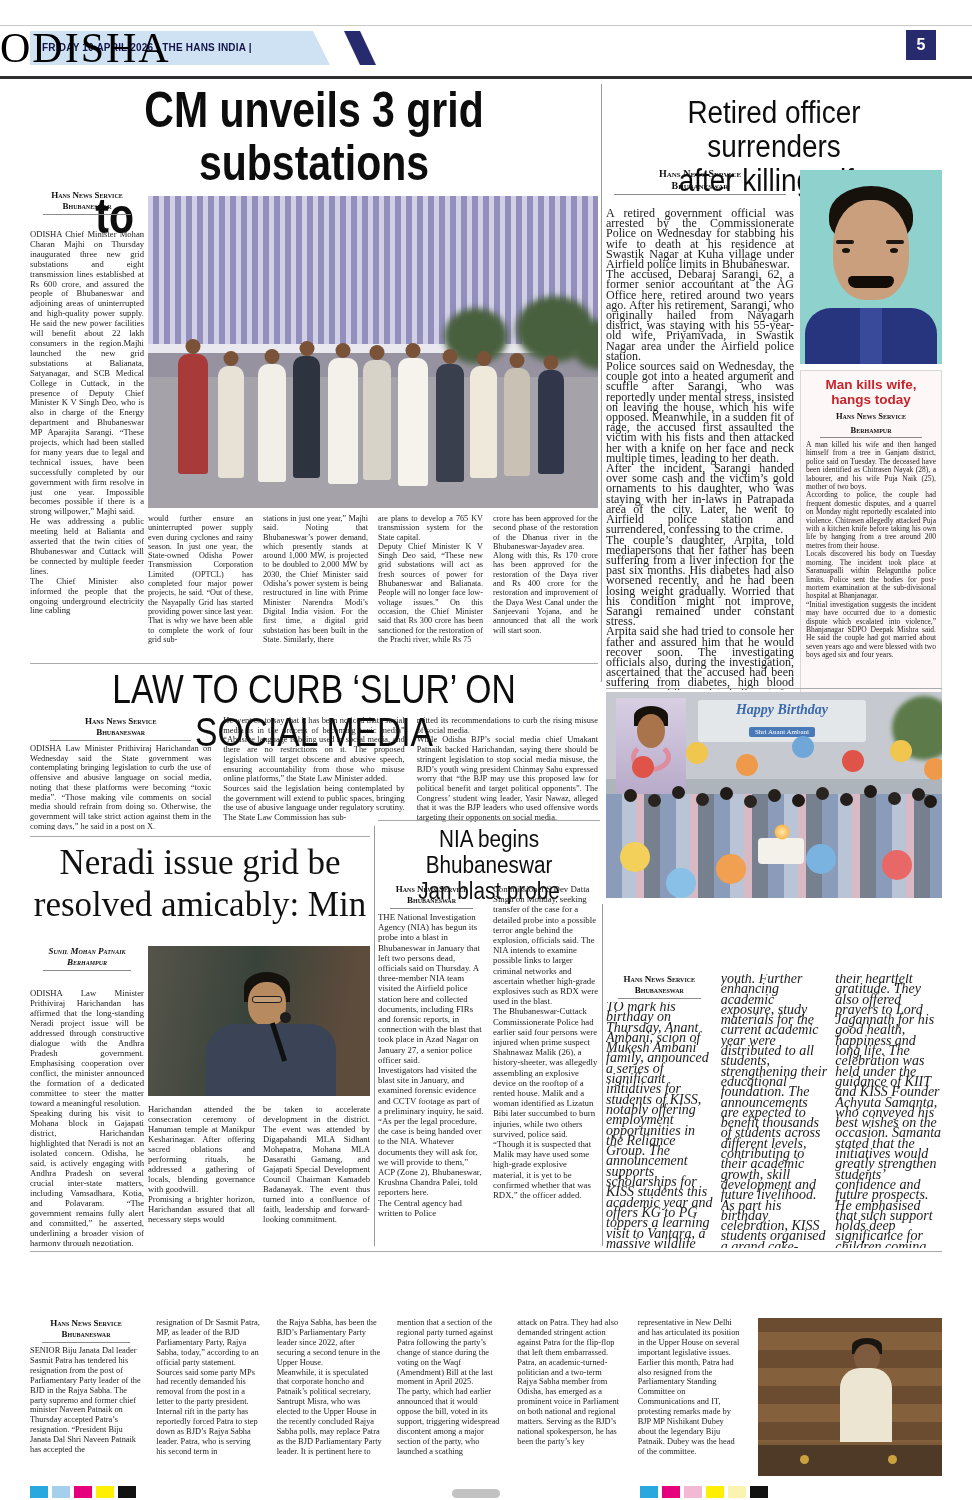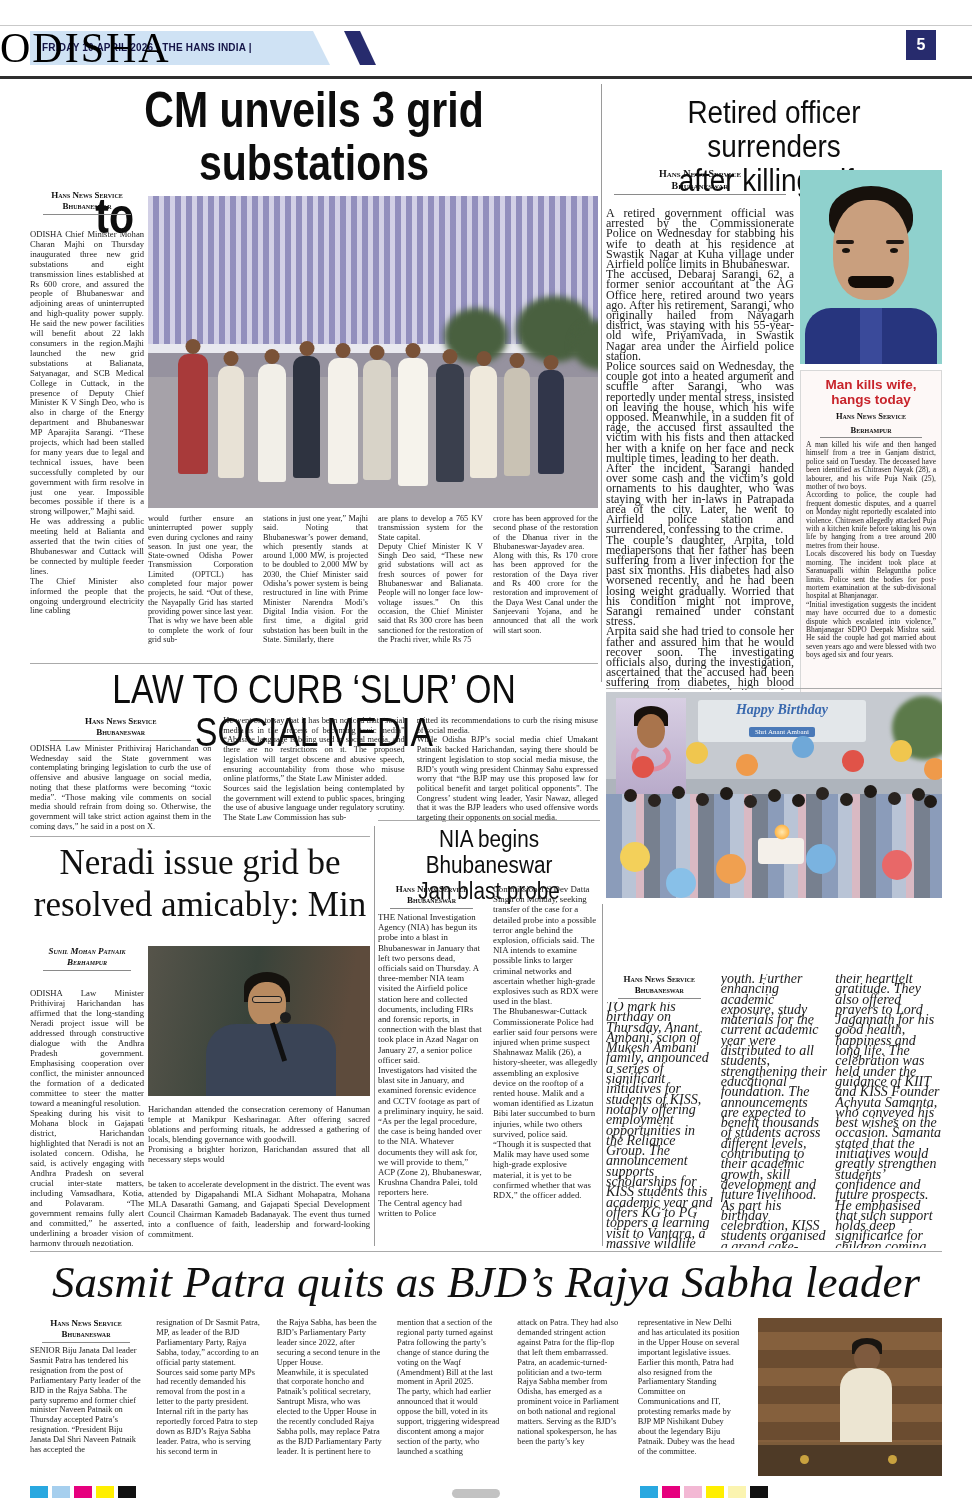--- a/index.html
+++ b/index.html
@@ -89,21 +89,21 @@
   .art-ner .hl{position:absolute;left:0;top:0;width:340px;font-size:35px;line-height:42px;font-weight:400;}
   .art-ner .byline-blk{position:absolute;left:0;top:104px;width:114px;font-style:italic;}
   .art-ner .intro{position:absolute;left:0;top:146px;width:114px;height:258px;font-size:8.7px;line-height:10px;}
   .photo-ner{position:absolute;left:118px;top:104px;width:222px;height:150px;overflow:hidden;background:linear-gradient(100deg,#56544a,#39433a 45%,#5d4b3c 85%);}
   .photo-ner .nhair{position:absolute;left:96px;top:26px;width:46px;height:30px;border-radius:50% 50% 0 0;background:#15120e;}
   .photo-ner .nface{position:absolute;left:100px;top:36px;width:38px;height:44px;border-radius:45%;background:#b88a60;}
   .photo-ner .ngl{position:absolute;left:104px;top:50px;width:30px;height:7px;border:1.5px solid #1c1c1c;border-radius:3px;background:rgba(255,255,255,.15);}
   .photo-ner .nbody{position:absolute;left:58px;top:78px;width:130px;height:80px;border-radius:30px 26px 0 0;background:#3a4456;}
   .photo-ner .nmic{position:absolute;left:128px;top:76px;width:5px;height:40px;background:#101010;transform:rotate(-18deg);}
   .photo-ner .nmichead{position:absolute;left:132px;top:66px;width:11px;height:11px;border-radius:50%;background:#1d1d1d;}
-  .ncols{position:absolute;left:118px;top:262px;width:222px;height:142px;display:flex;gap:8px;flex-direction:column;}
+  .ncols{position:absolute;left:118px;top:262px;width:222px;height:142px;display:flex;gap:8px;}
   .ncols .bt{flex:1;font-size:8.6px;line-height:10px;text-align:justify;}
 
   
   .rule-nia{left:378px;top:820px;width:222px;}
   .art-nia{position:absolute;left:378px;top:826px;width:222px;height:420px;}
   .art-nia .hl{position:absolute;left:0;top:0;width:222px;font-size:23px;line-height:26px;font-weight:400;}
   .nia-cols{position:absolute;left:0;top:58px;width:222px;height:362px;display:flex;gap:8px;}
   .nia-cols .colwrap{flex:1;overflow:hidden;}
   .nia-cols .bt{font-size:8.8px;line-height:10.2px;text-align:left;}
 
@@ -331,21 +331,20 @@
       </div>
       <div class="colwrap">
         <div class="bt">their heartfelt gratitude. They also offered prayers to Lord Jagannath for his good health, happiness and long life.  The celebration was held under the guidance of KIIT and KISS Founder Achyuta Samanta, who conveyed his best wishes on the occasion. Samanta stated that the initiatives would greatly strengthen students’ confidence and future prospects. He emphasised that such support holds deep significance for children coming from humble tribal backgrounds, helping open new doors of opportunity.
 The event witnessed the presence of students, staff and members of the KISS community, making it a memorable occasion filled with joy, hope and aspiration.</div>
       </div>
     </div>
   </section>
 
   <div class="hrule rule-bot"></div>
   <section class="art-sas">
-    <h2 class="hl hl-serif">Sasmit Patra quits as BJD’s Rajya Sabha leader</h2>
     <div class="s-row">
       <div class="s-col first">
         <div class="byline">Hans News Service</div>
         <div class="byline">Bhubaneswar</div>
         <div class="brule"></div>
         <div class="bt">SENIOR Biju Janata Dal leader Sasmit Patra has tendered his resignation from the post of Parliamentary Party leader of the BJD in the Rajya Sabha. The party supremo and former chief minister Naveen Patnaik on Thursday accepted Patra’s resignation. “President Biju Janata Dal Shri Naveen Patnaik has accepted the</div>
       </div>
       <div class="s-col">
           <div class="bt">resignation of Dr Sasmit Patra, MP, as leader of the BJD Parliamentary Party, Rajya Sabha, today,” according to an official party statement.
 Sources said some party MPs had recently demanded his removal from the post in a letter to the party president. Internal rift in the party has reportedly forced Patra to step down as BJD’s Rajya Sabha leader. Patra, who is serving his second term in</div>

